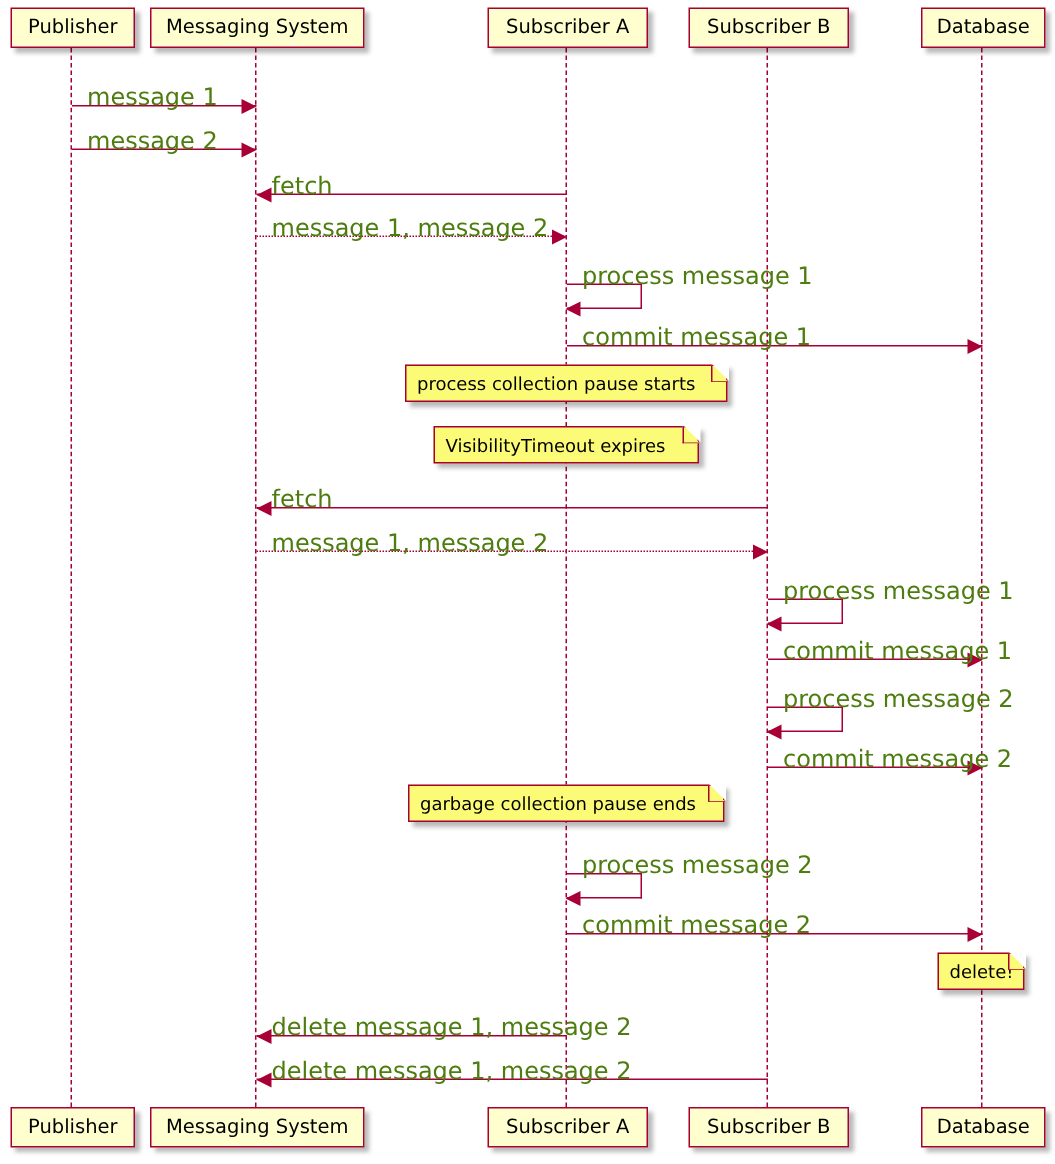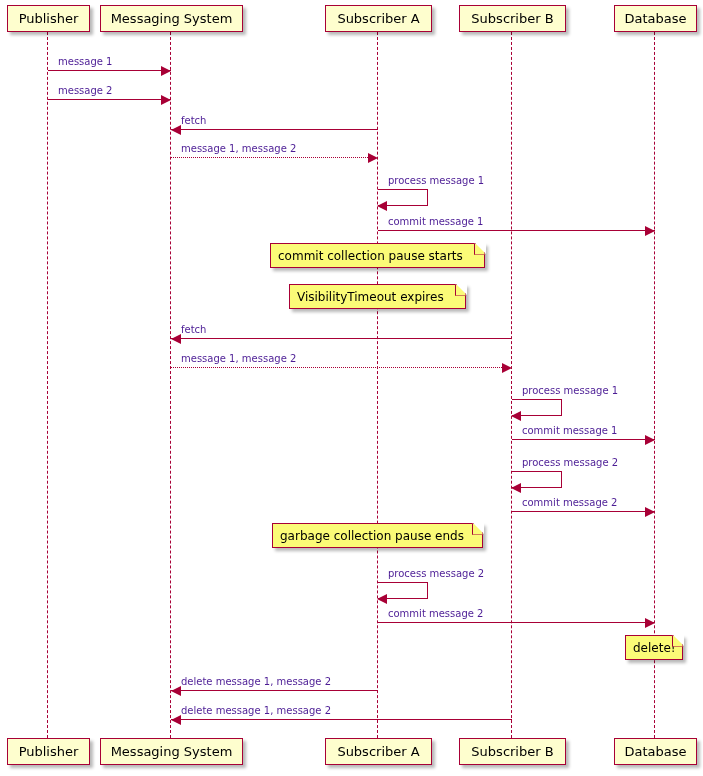--- a/index.html
+++ b/index.html
@@ -55,22 +55,22 @@
     border-bottom: 5px solid transparent;
   }
   .arrowhead.right {
     border-left: 10px solid #A80036;
   }
   .arrowhead.left {
     border-right: 10px solid #A80036;
   }
   .msg-label {
     position: absolute;
-    font-size: 10px;
-    color: #4c1d95;
+    font-size: 16px;
+    color: #4d7c0f;
     white-space: nowrap;
     line-height: 1;
   }
   
   .selfcall {
     position: absolute;
     border: 1.5px solid #A80036;
     border-left: none;
     box-sizing: border-box;
     background: transparent;
@@ -173,21 +173,21 @@
     <div class="msg" style="left: 378px; top: 622px; width: 277px;"></div>
     <div class="arrowhead right" style="top: 617.5px; left: 645px;"></div>
     <div class="msg-label" style="left: 388px; top: 609px;">commit message 2</div>
     <div class="msg" style="left: 171px; top: 690px; width: 207px;"></div>
     <div class="arrowhead left" style="top: 685.5px; left: 171px;"></div>
     <div class="msg-label" style="left: 181px; top: 677px;">delete message 1, message 2</div>
     <div class="msg" style="left: 171px; top: 719px; width: 341px;"></div>
     <div class="arrowhead left" style="top: 714.5px; left: 171px;"></div>
     <div class="msg-label" style="left: 181px; top: 706px;">delete message 1, message 2</div>
     <div class="note" style="left: 270px; top: 243px; width: 215px; height: 25px;">
-      <span>commit collection pause starts</span>
+      <span>process collection pause starts</span>
       <span class="fold-cover"></span>
       <span class="fold" style="clip-path: polygon(0px 0px, 100% 100%, 0px 100%);"></span>
     </div>
     <div class="note" style="left: 272px; top: 523px; width: 211px; height: 25px;">
       <span>garbage collection pause ends</span>
       <span class="fold-cover"></span>
       <span class="fold" style="clip-path: polygon(0px 0px, 100% 100%, 0px 100%);"></span>
     </div>
     <div class="note" style="left: 289px; top: 284px; width: 177px; height: 25px;">
       <span>VisibilityTimeout expires</span>

